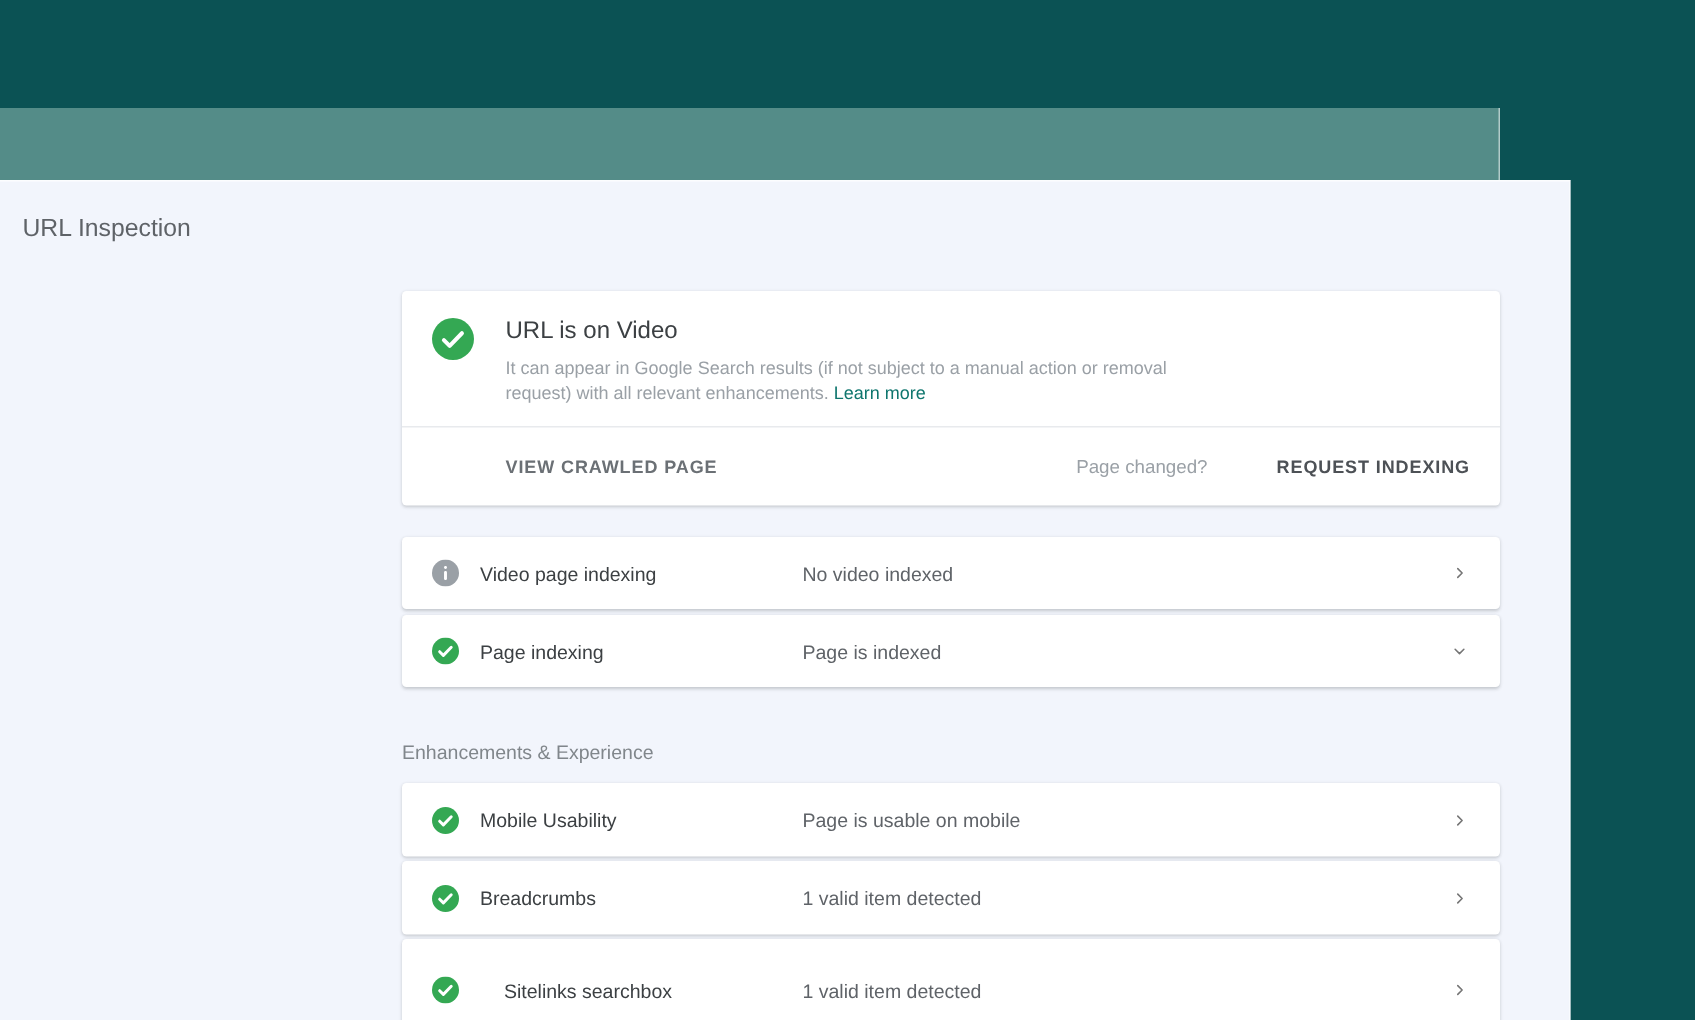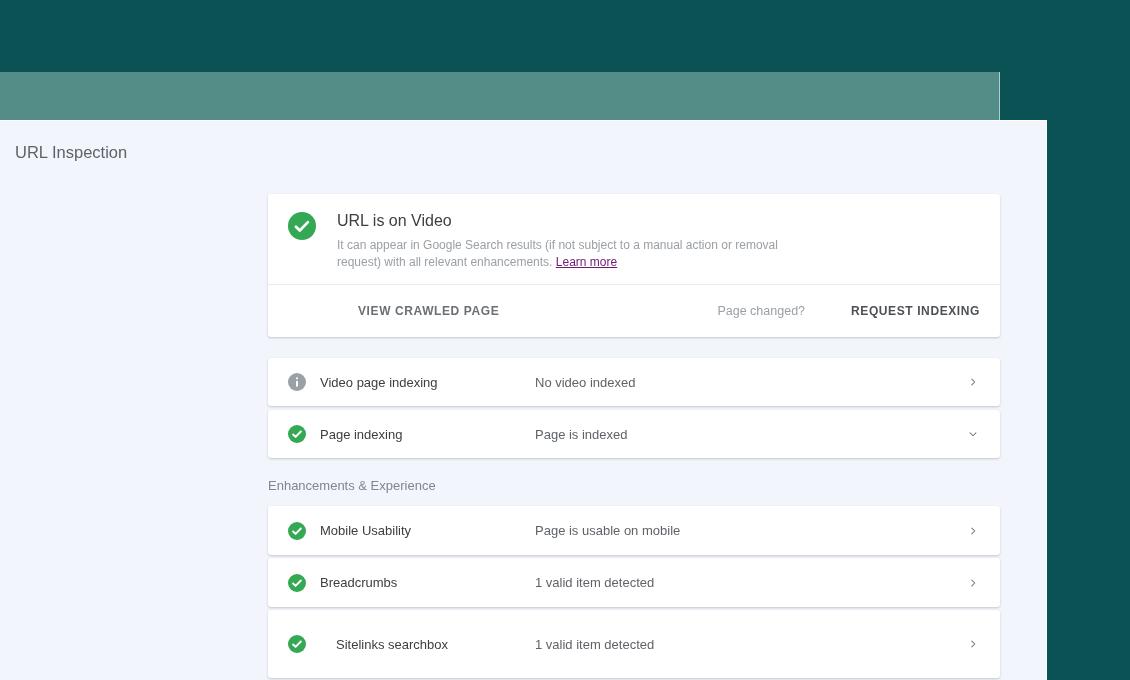--- a/index.html
+++ b/index.html
@@ -41,26 +41,26 @@
   }
   .big-icon { width: 28px; height: 28px; flex: 0 0 28px; margin-top: 2px; }
   .status-texts { margin-left: 21px; }
   .status-title {
     font-size: 16px; color: #3c4043; margin-top: 2px; margin-bottom: 7px;
   }
   .status-desc {
     font-size: 12px; line-height: 16.5px; color: #9aa0a6; max-width: 458px;
   }
   .learn-more {
-    color: #701a75; text-decoration: underline; cursor: pointer;
+    color: #0f766e; cursor: pointer;
   }
   .status-footer {
     height: 52px; border-top: 1px solid #e8eaed;
     display: flex; align-items: center;
-    padding-left: 90px; padding-right: 20px;
+    padding-left: 69px; padding-right: 20px;
   }
   .text-button {
     font-size: 12px; font-weight: bold; letter-spacing: 0.6px;
     color: #6b7075; cursor: pointer; background: none; border: none;
     font-family: "Liberation Sans", sans-serif;
   }
   .footer-right { margin-left: auto; display: flex; align-items: flex-start; gap: 30px; }
   .page-changed { font-size: 12.5px; color: #9aa0a6; margin-right: 16px; }
   .request-indexing { color: #4d5156; }
   
@@ -72,21 +72,21 @@
     cursor: pointer;
   }
   .row-icon { width: 18px; height: 18px; flex: 0 0 18px; }
   .row-label { font-size: 13px; color: #3c4043; margin-left: 14px; }
   .row-value {
     position: absolute; left: 267px;
     font-size: 13px; color: #5f6368;
   }
   .row-chevron { margin-left: auto; width: 14px; height: 14px; }
   .section-label {
-    margin-top: 20px; margin-bottom: 12px; height: 16px;
+    margin-top: 36px; margin-bottom: 12px; height: 16px;
     font-size: 13px; color: #80868b;
   }
   .enh-row { height: 49px; margin-bottom: 3px; }
   .enh-row:last-child { height: 68px; margin-bottom: 0; gap: 16px; }
 </style>
 </head>
 <body>
 
 <div class="band-secondary"></div>
 

